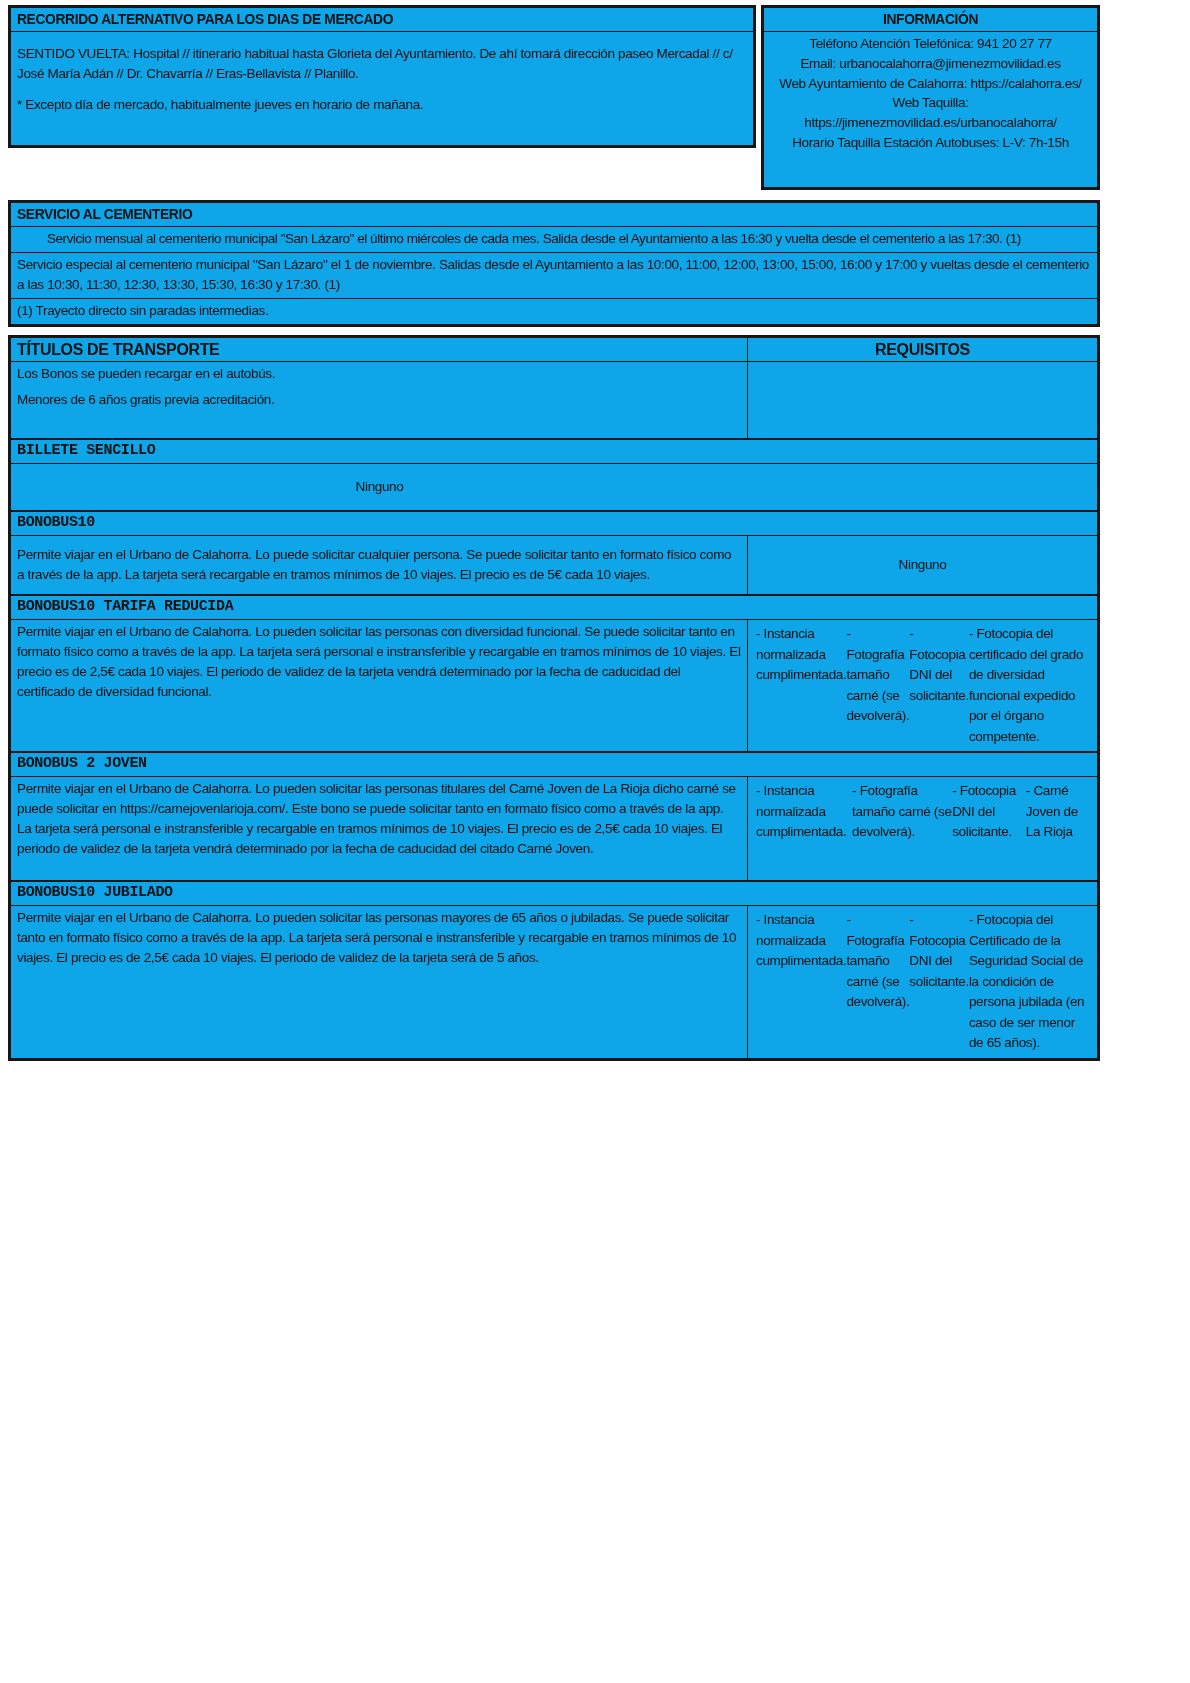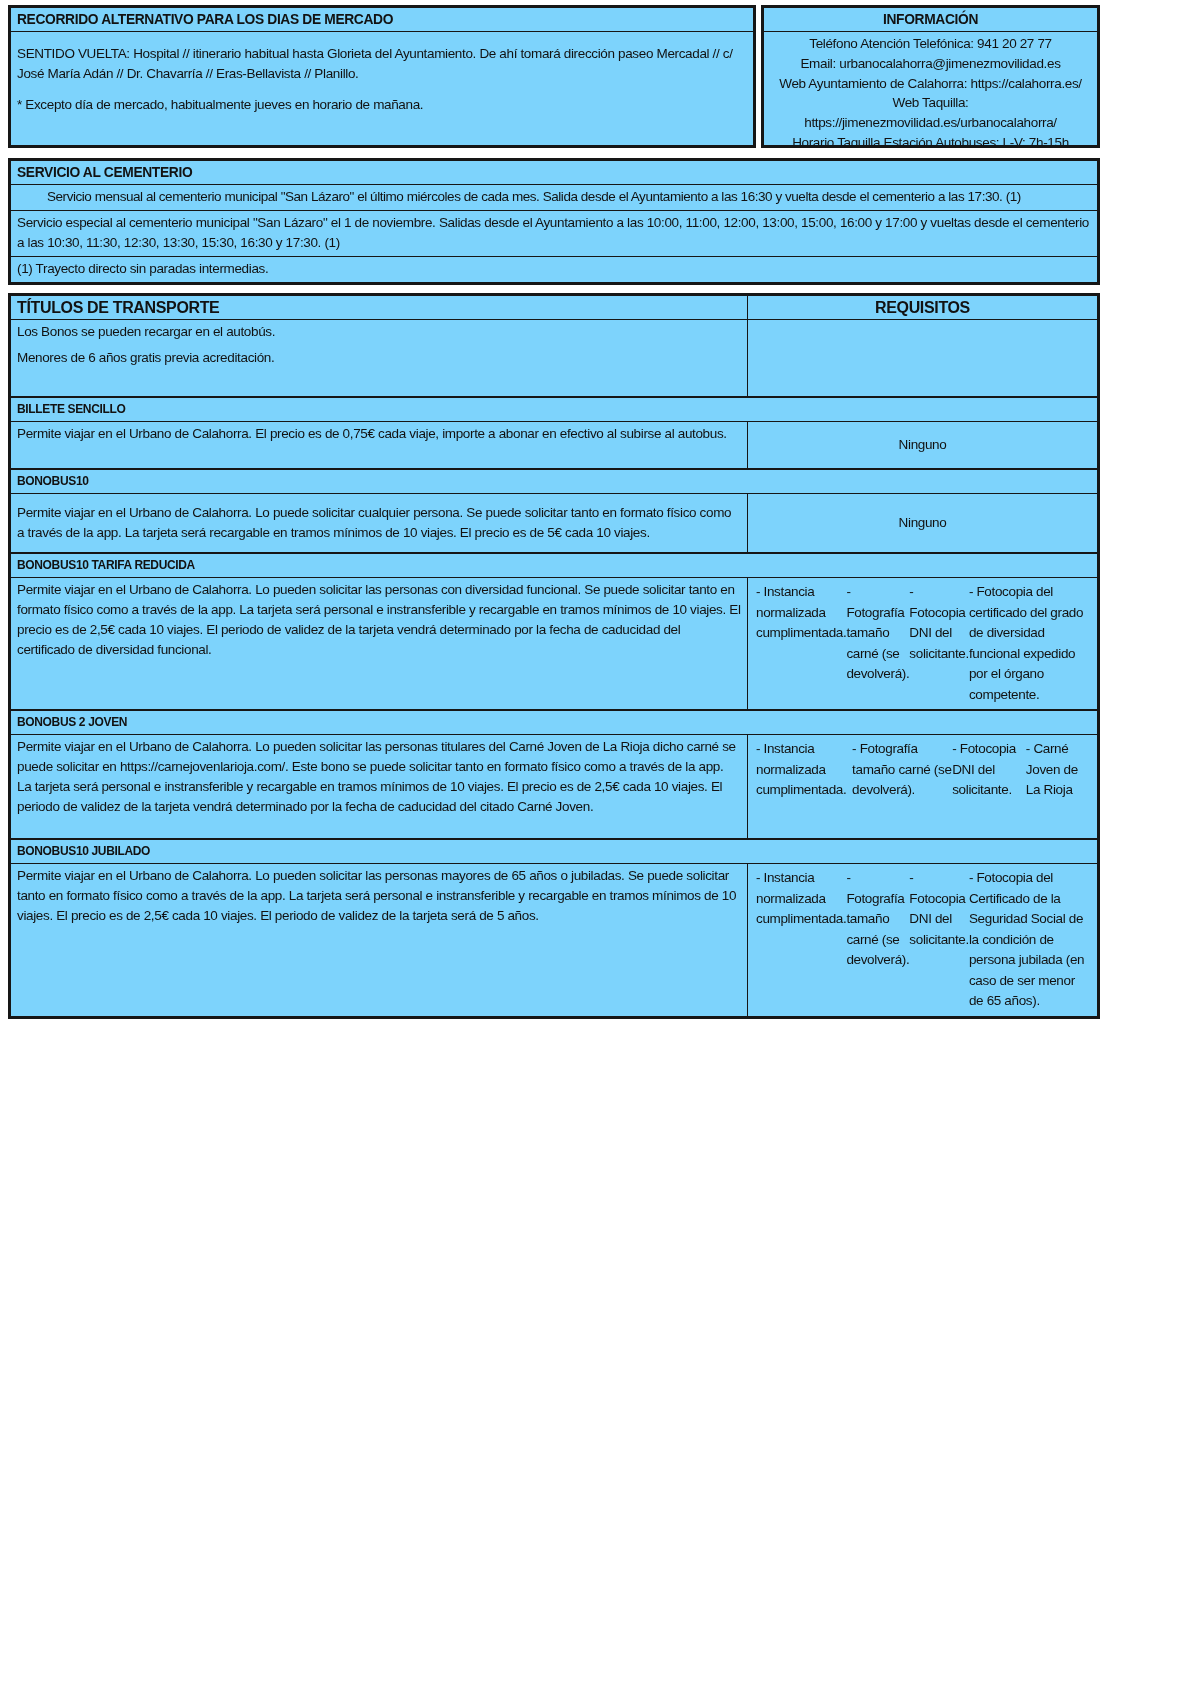--- a/index.html
+++ b/index.html
@@ -7,32 +7,32 @@
     width:1190px; height:1683px; position:relative;
     color:#121212;
     font-family:"Liberation Sans", sans-serif;
     font-size:13.5px;
     letter-spacing:-0.35px;
     line-height:20px;
   }
   .doc { position:absolute; left:8px; top:5px; width:1092px; }
 
   
-  .box { border:3px solid #161616; box-sizing:border-box; background:#7dd3fc; }
+  .box { border:3px solid #161616; box-sizing:border-box; background:#0ea5e9; }
   .sec-title {
     font-weight:bold; font-size:13.8px;
     padding:2px 6px 1px 6px;
     border-bottom:1.6px solid #161616;
   }
   .cell { padding:2px 6px; box-sizing:border-box; }
 
   
   .top-row { display:flex; gap:5px; margin-bottom:10px; }
   .recorrido-box { width:748px; height:143px; overflow:hidden; }
-  .info-box { flex:1; height:143px; overflow:hidden; text-align:center; }
+  .info-box { flex:1; height:185px; overflow:hidden; text-align:center; }
   .info-box .sec-title { text-align:center; border-bottom:1.6px solid #161616; }
   .recorrido-body { padding:12px 6px 4px 6px; }
   .recorrido-body p { margin:0; }
   .recorrido-body p:last-of-type { margin-top:11px; }
   .info-body { padding:2px 6px 2px 6px; }
   .info-body p { margin:0; line-height:19.8px; }
 
   
   .cementerio { margin-bottom:8px; }
   .cem-rows > div { padding:2px 6px 3px 6px; }
@@ -47,24 +47,25 @@
   .t3-head .cell { font-weight:bold; font-size:16px; padding:2px 6px 1px 6px; }
   .t3-head .right { text-align:center; }
   .t3-intro { min-height:76px; }
   .t3-intro .left p { margin:0; }
   .t3-intro .left p + p { margin-top:6px; }
   .intro-right {
     display:flex; align-items:center; justify-content:center;
     text-align:center; padding:2px 26px;
   }
   .t3-sec {
-    font-weight:bold; font-size:12px;
+    font-weight:bold; font-size:15px;
     padding:1px 6px 2px 6px;
     border-top:2.6px solid #161616;
     border-bottom:1.6px solid #161616;
+    font-family:Liberation Mono, monospace;
   }
   .req-center {
     display:flex; align-items:center; justify-content:center; text-align:center;
   }
   .req-list {
     display:flex; flex-direction:row; justify-content:center;
     padding:4px 8px;
   }
   .req-list .req-item { line-height:20.5px; }
   .desc { padding:2px 6px 3px 6px; }
@@ -122,21 +123,20 @@
 
     <div class="t3-grid t3-intro">
       <div class="cell left">
         <p>Los Bonos se pueden recargar en el autobús.</p>
         <p>Menores de 6 años gratis previa acreditación.</p>
       </div>
     </div>
 
     <div class="t3-sec">BILLETE SENCILLO</div>
     <div class="t3-grid row-billete">
-      <div class="cell left desc">Permite viajar en el Urbano de Calahorra.  El precio es de 0,75€ cada viaje, importe a abonar en efectivo al subirse al autobus.</div>
       <div class="cell right req-center">Ninguno</div>
     </div>
 
     <div class="t3-sec">BONOBUS10</div>
     <div class="t3-grid row-bono10">
       <div class="cell left desc">Permite viajar en el Urbano de Calahorra. Lo puede solicitar cualquier persona. Se puede solicitar tanto en formato físico como a través de la app. La tarjeta será recargable en tramos mínimos de 10 viajes. El precio es de 5€ cada 10 viajes.</div>
       <div class="cell right req-center">Ninguno</div>
     </div>
 
     <div class="t3-sec">BONOBUS10 TARIFA REDUCIDA</div>

